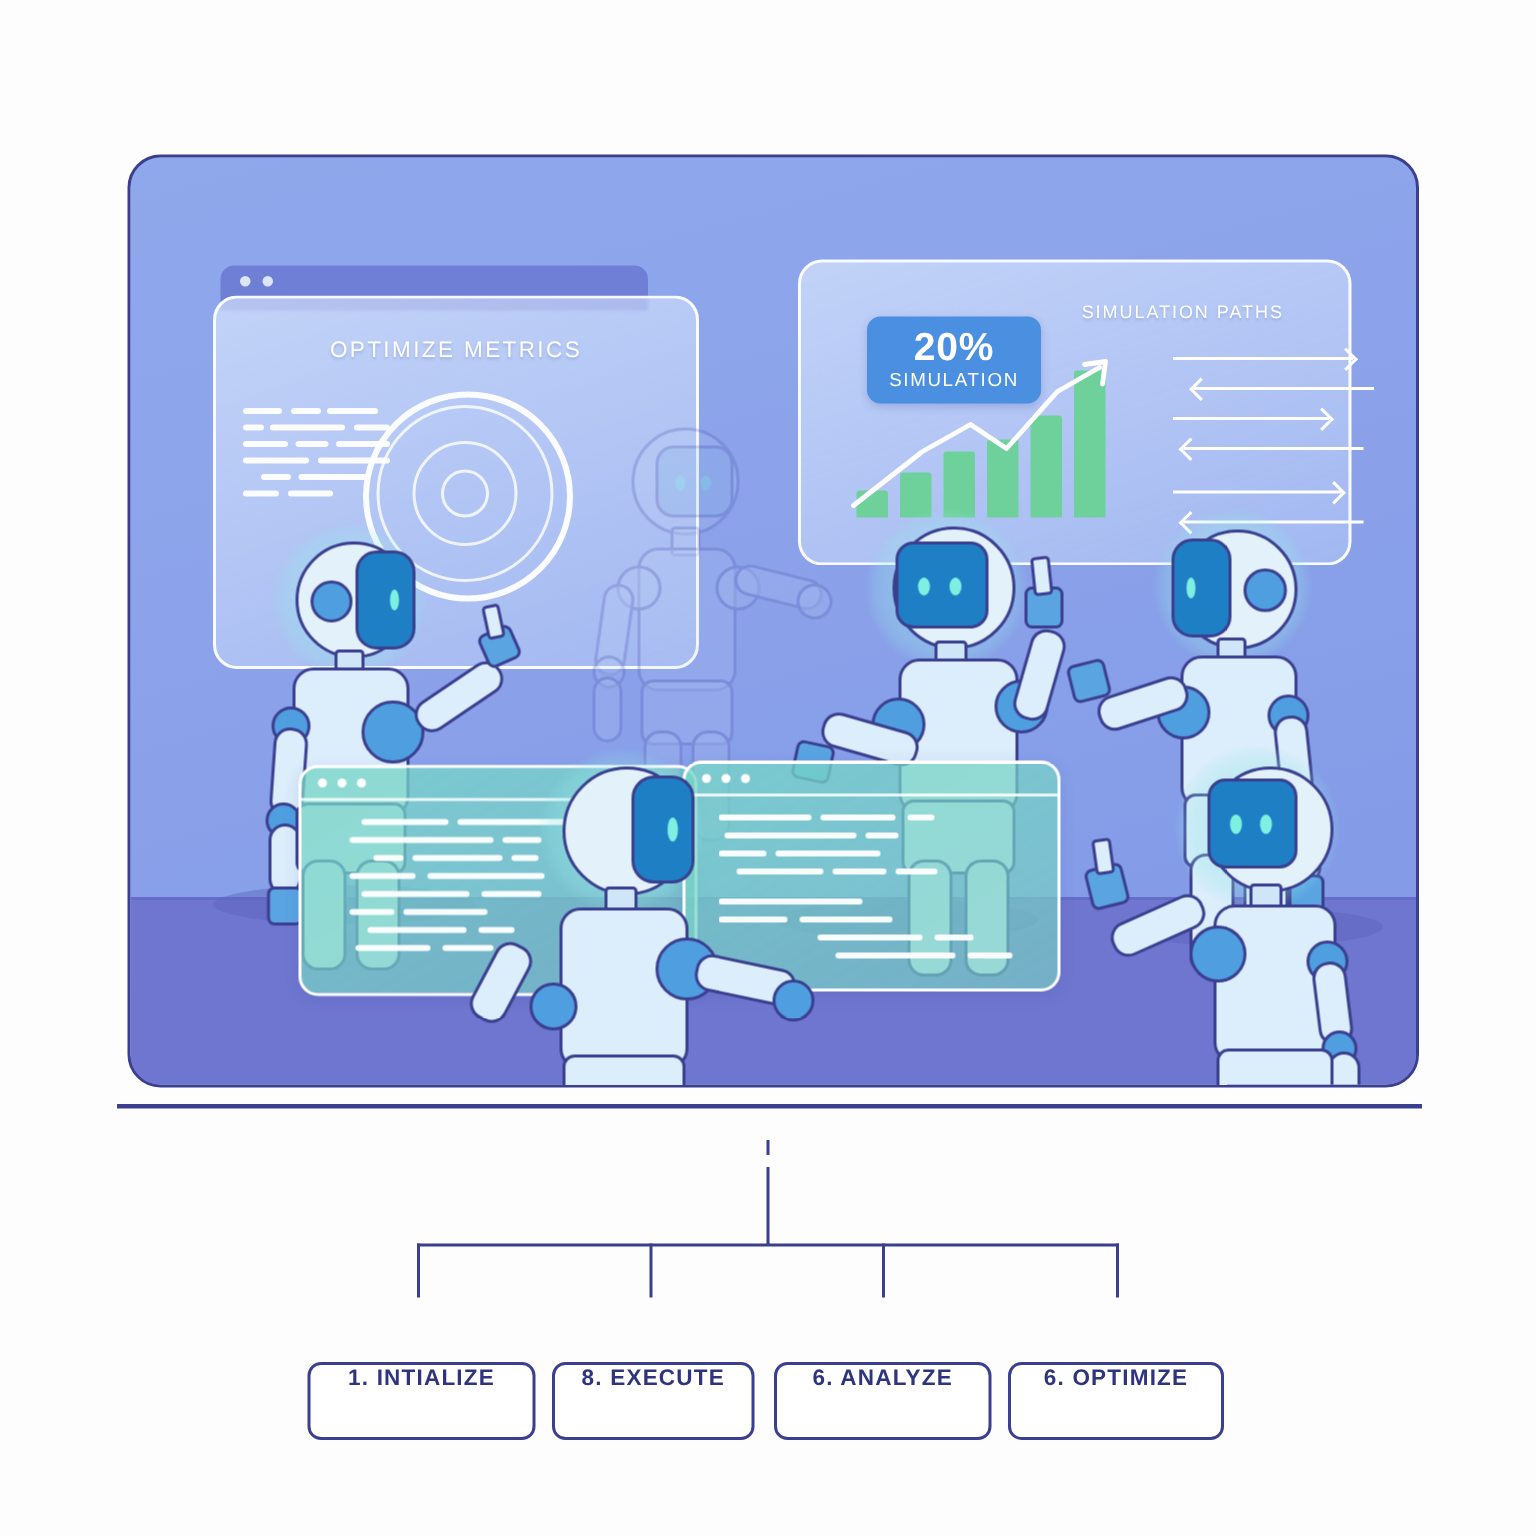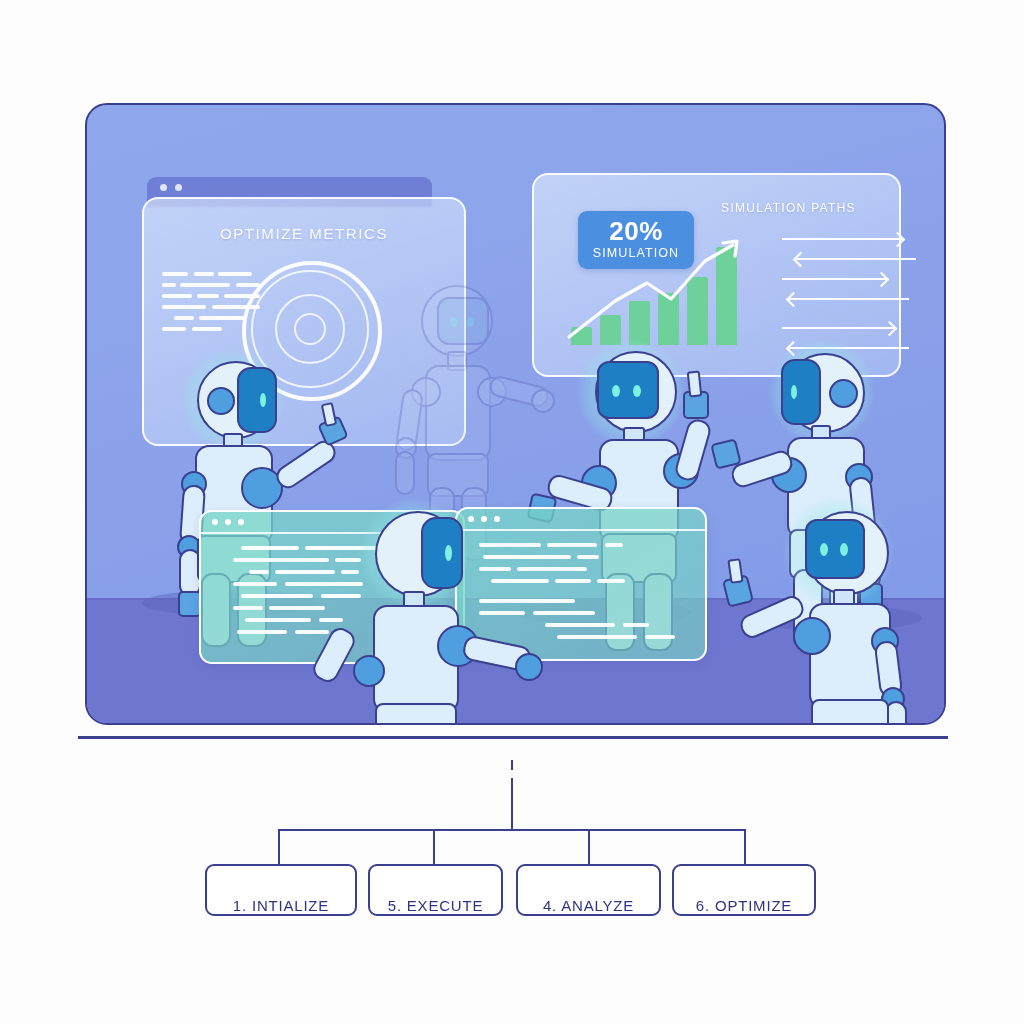--- a/index.html
+++ b/index.html
@@ -84,22 +84,22 @@
   .ghost{position:absolute;opacity:.30;}
   .ghost .head,.ghost .torso,.ghost .limb,.ghost .neck,.ghost .joint,.ghost .hip{
     background:rgba(205,222,248,.45);border-color:#5b62b5;}
   .ghost .visor{background:rgba(120,175,215,.6);border-color:#5b62b5;}
 
   
   #divider{left:78px;top:736px;width:870px;height:0;border-top:3px solid #3b3f8f;}
   .conn{position:absolute;background:#3b3f8f;}
   .flowbox{
     position:absolute;border:2px solid #3b3f8f;border-radius:9px;background:#ffffff;
-    color:#2e3480;font-size:15px;letter-spacing:.8px;font-weight:400;
-    display:flex;align-items:flex-end;justify-content:center;white-space:nowrap;
+    color:#2e3480;font-size:15px;letter-spacing:.8px;font-weight:700;
+    display:flex;align-items:flex-start;justify-content:center;white-space:nowrap;margin-top:44px;
   }
 </style>
 </head>
 <body>
 
 <div id="stage">
 
   <div id="scene-frame" class="abs">
     <div id="floor"></div>
 
@@ -363,22 +363,22 @@
   <div class="conn abs" style="left:278px;top:829px;width:468px;height:2px;"></div>
   <div class="conn abs" style="left:278px;top:829px;width:2px;height:36px;"></div>
   <div class="conn abs" style="left:433px;top:829px;width:2px;height:36px;"></div>
   <div class="conn abs" style="left:588px;top:829px;width:2px;height:36px;"></div>
   <div class="conn abs" style="left:744px;top:829px;width:2px;height:36px;"></div>
 
   <div class="flowbox abs" style="left:205px;top:864px;width:148px;height:48px;">
     <span>1. INTIALIZE</span>
   </div>
   <div class="flowbox abs" style="left:368px;top:864px;width:131px;height:48px;">
-    <span>5. EXECUTE</span>
+    <span>8. EXECUTE</span>
   </div>
   <div class="flowbox abs" style="left:516px;top:864px;width:141px;height:48px;">
-    <span>4. ANALYZE</span>
+    <span>6. ANALYZE</span>
   </div>
   <div class="flowbox abs" style="left:672px;top:864px;width:140px;height:48px;">
     <span>6. OPTIMIZE</span>
   </div>
 
 </div>
 
 </body></html>

